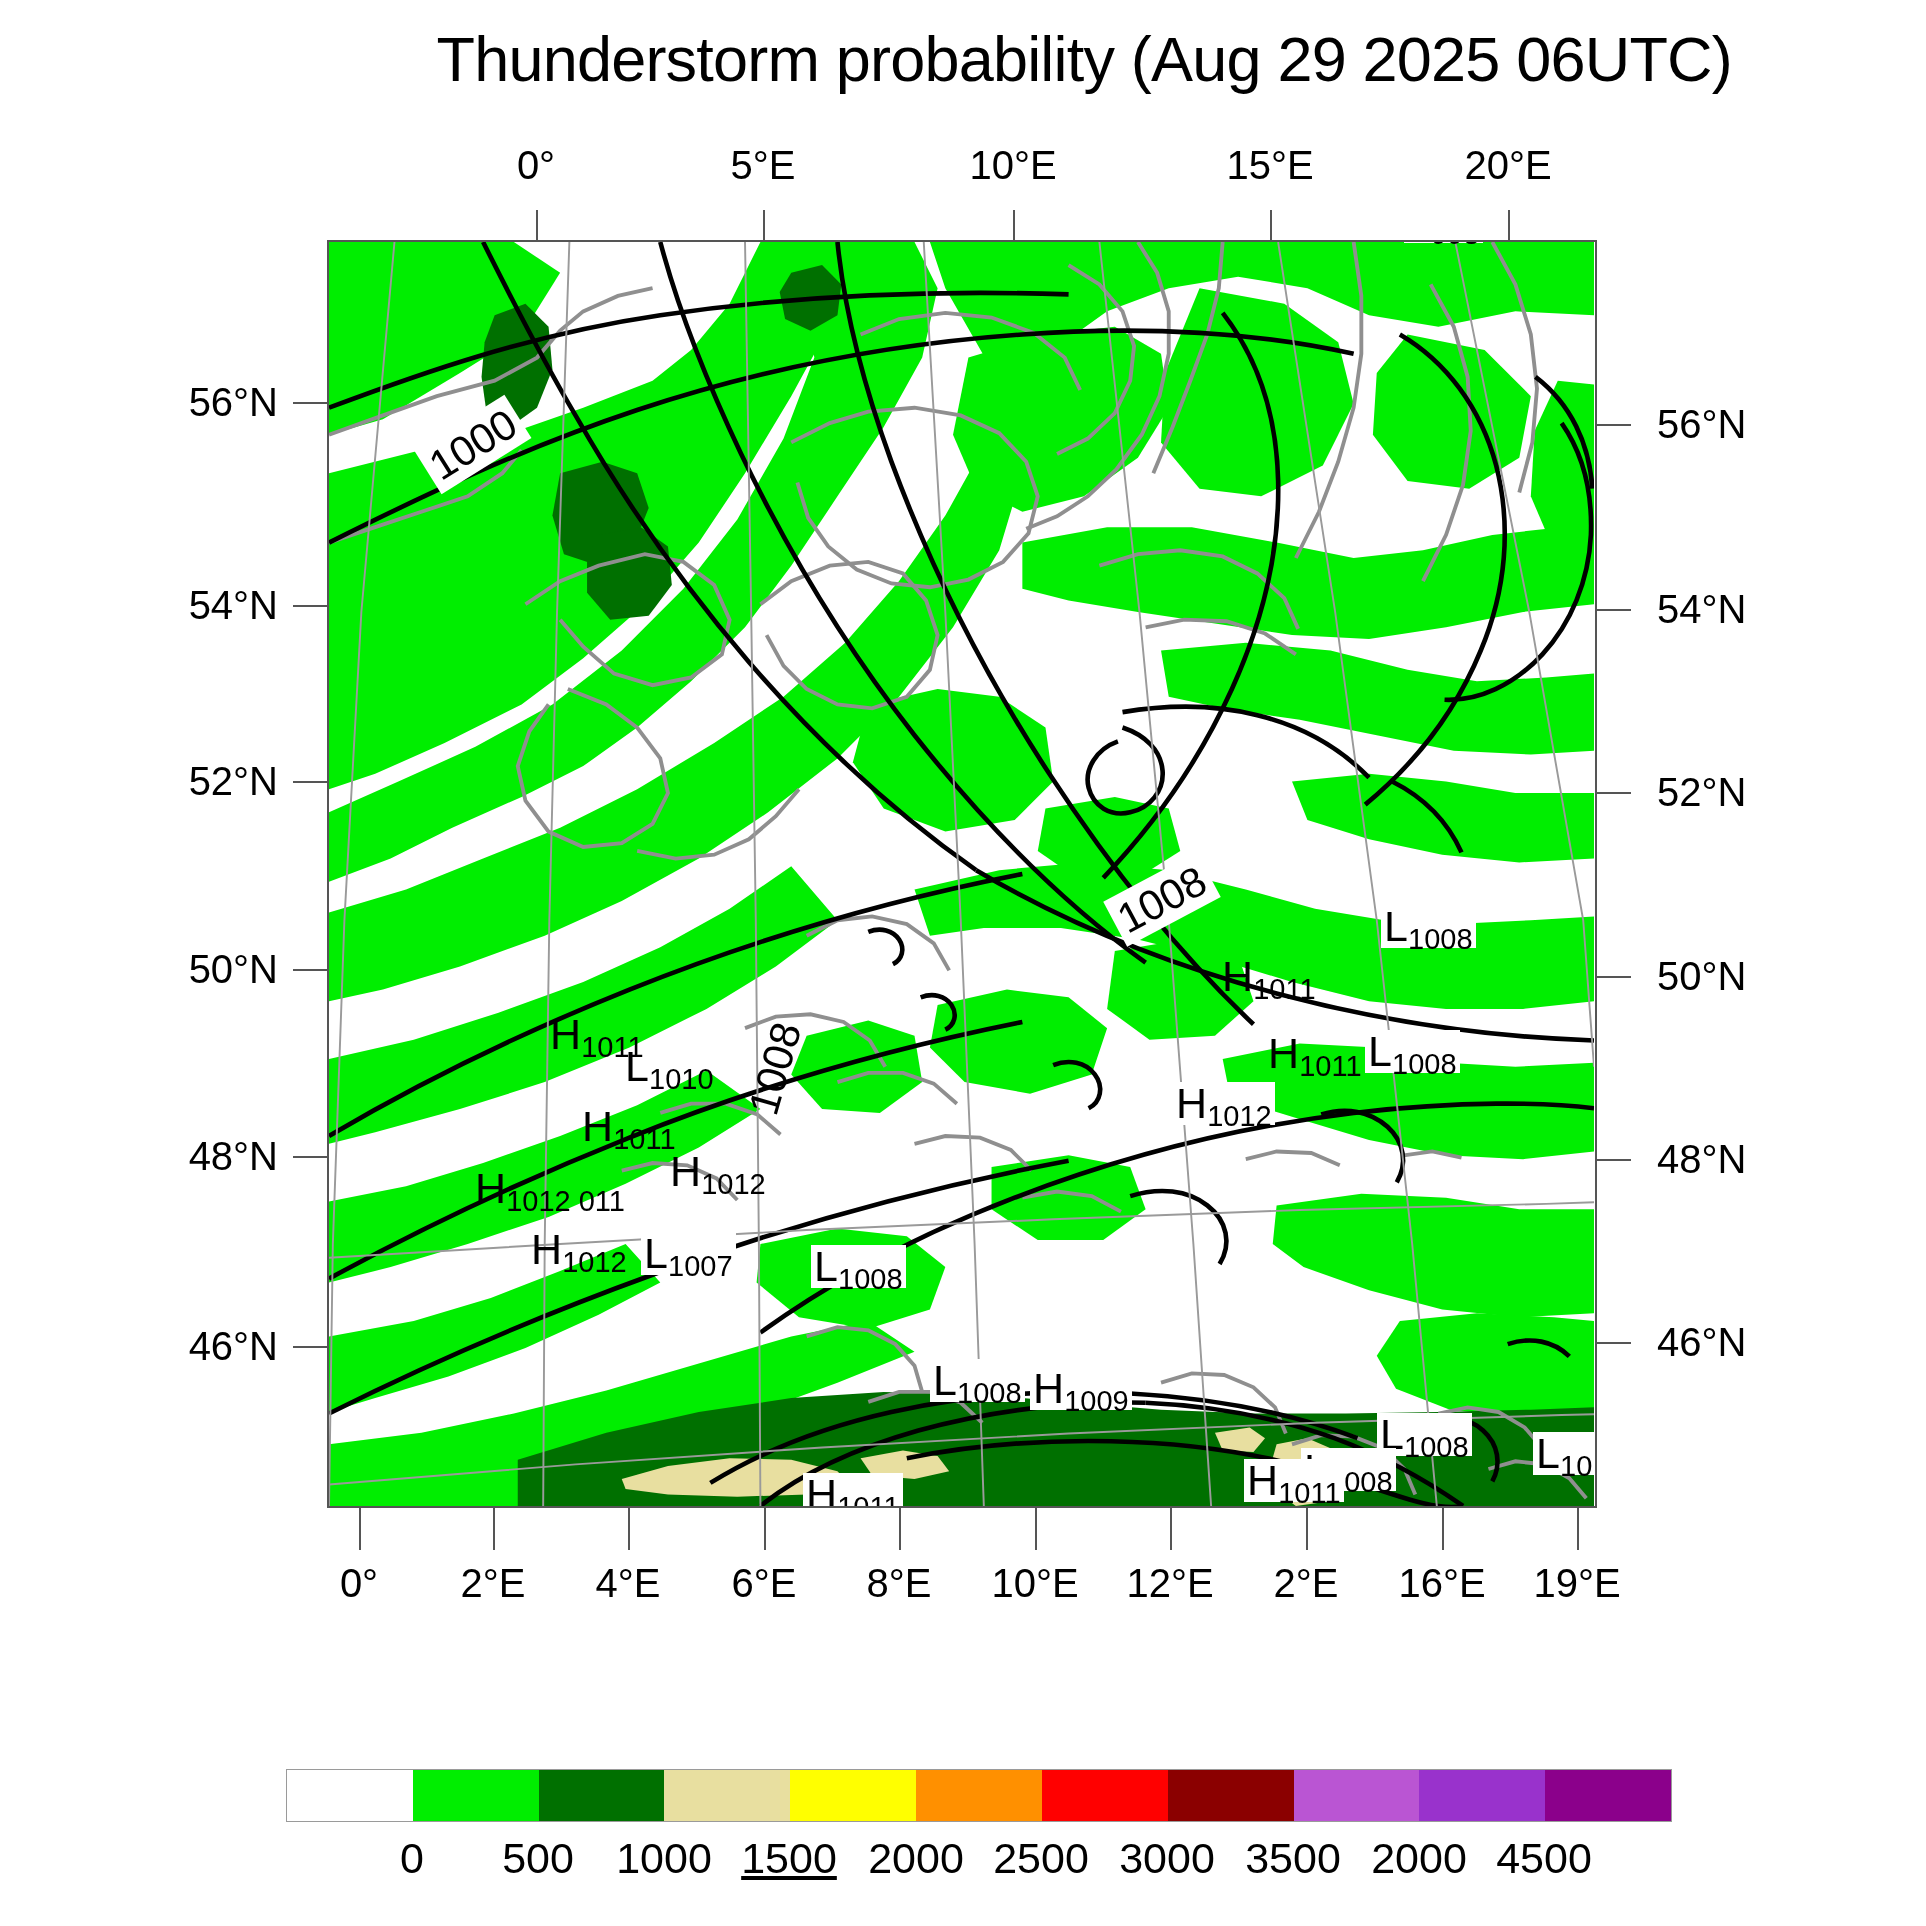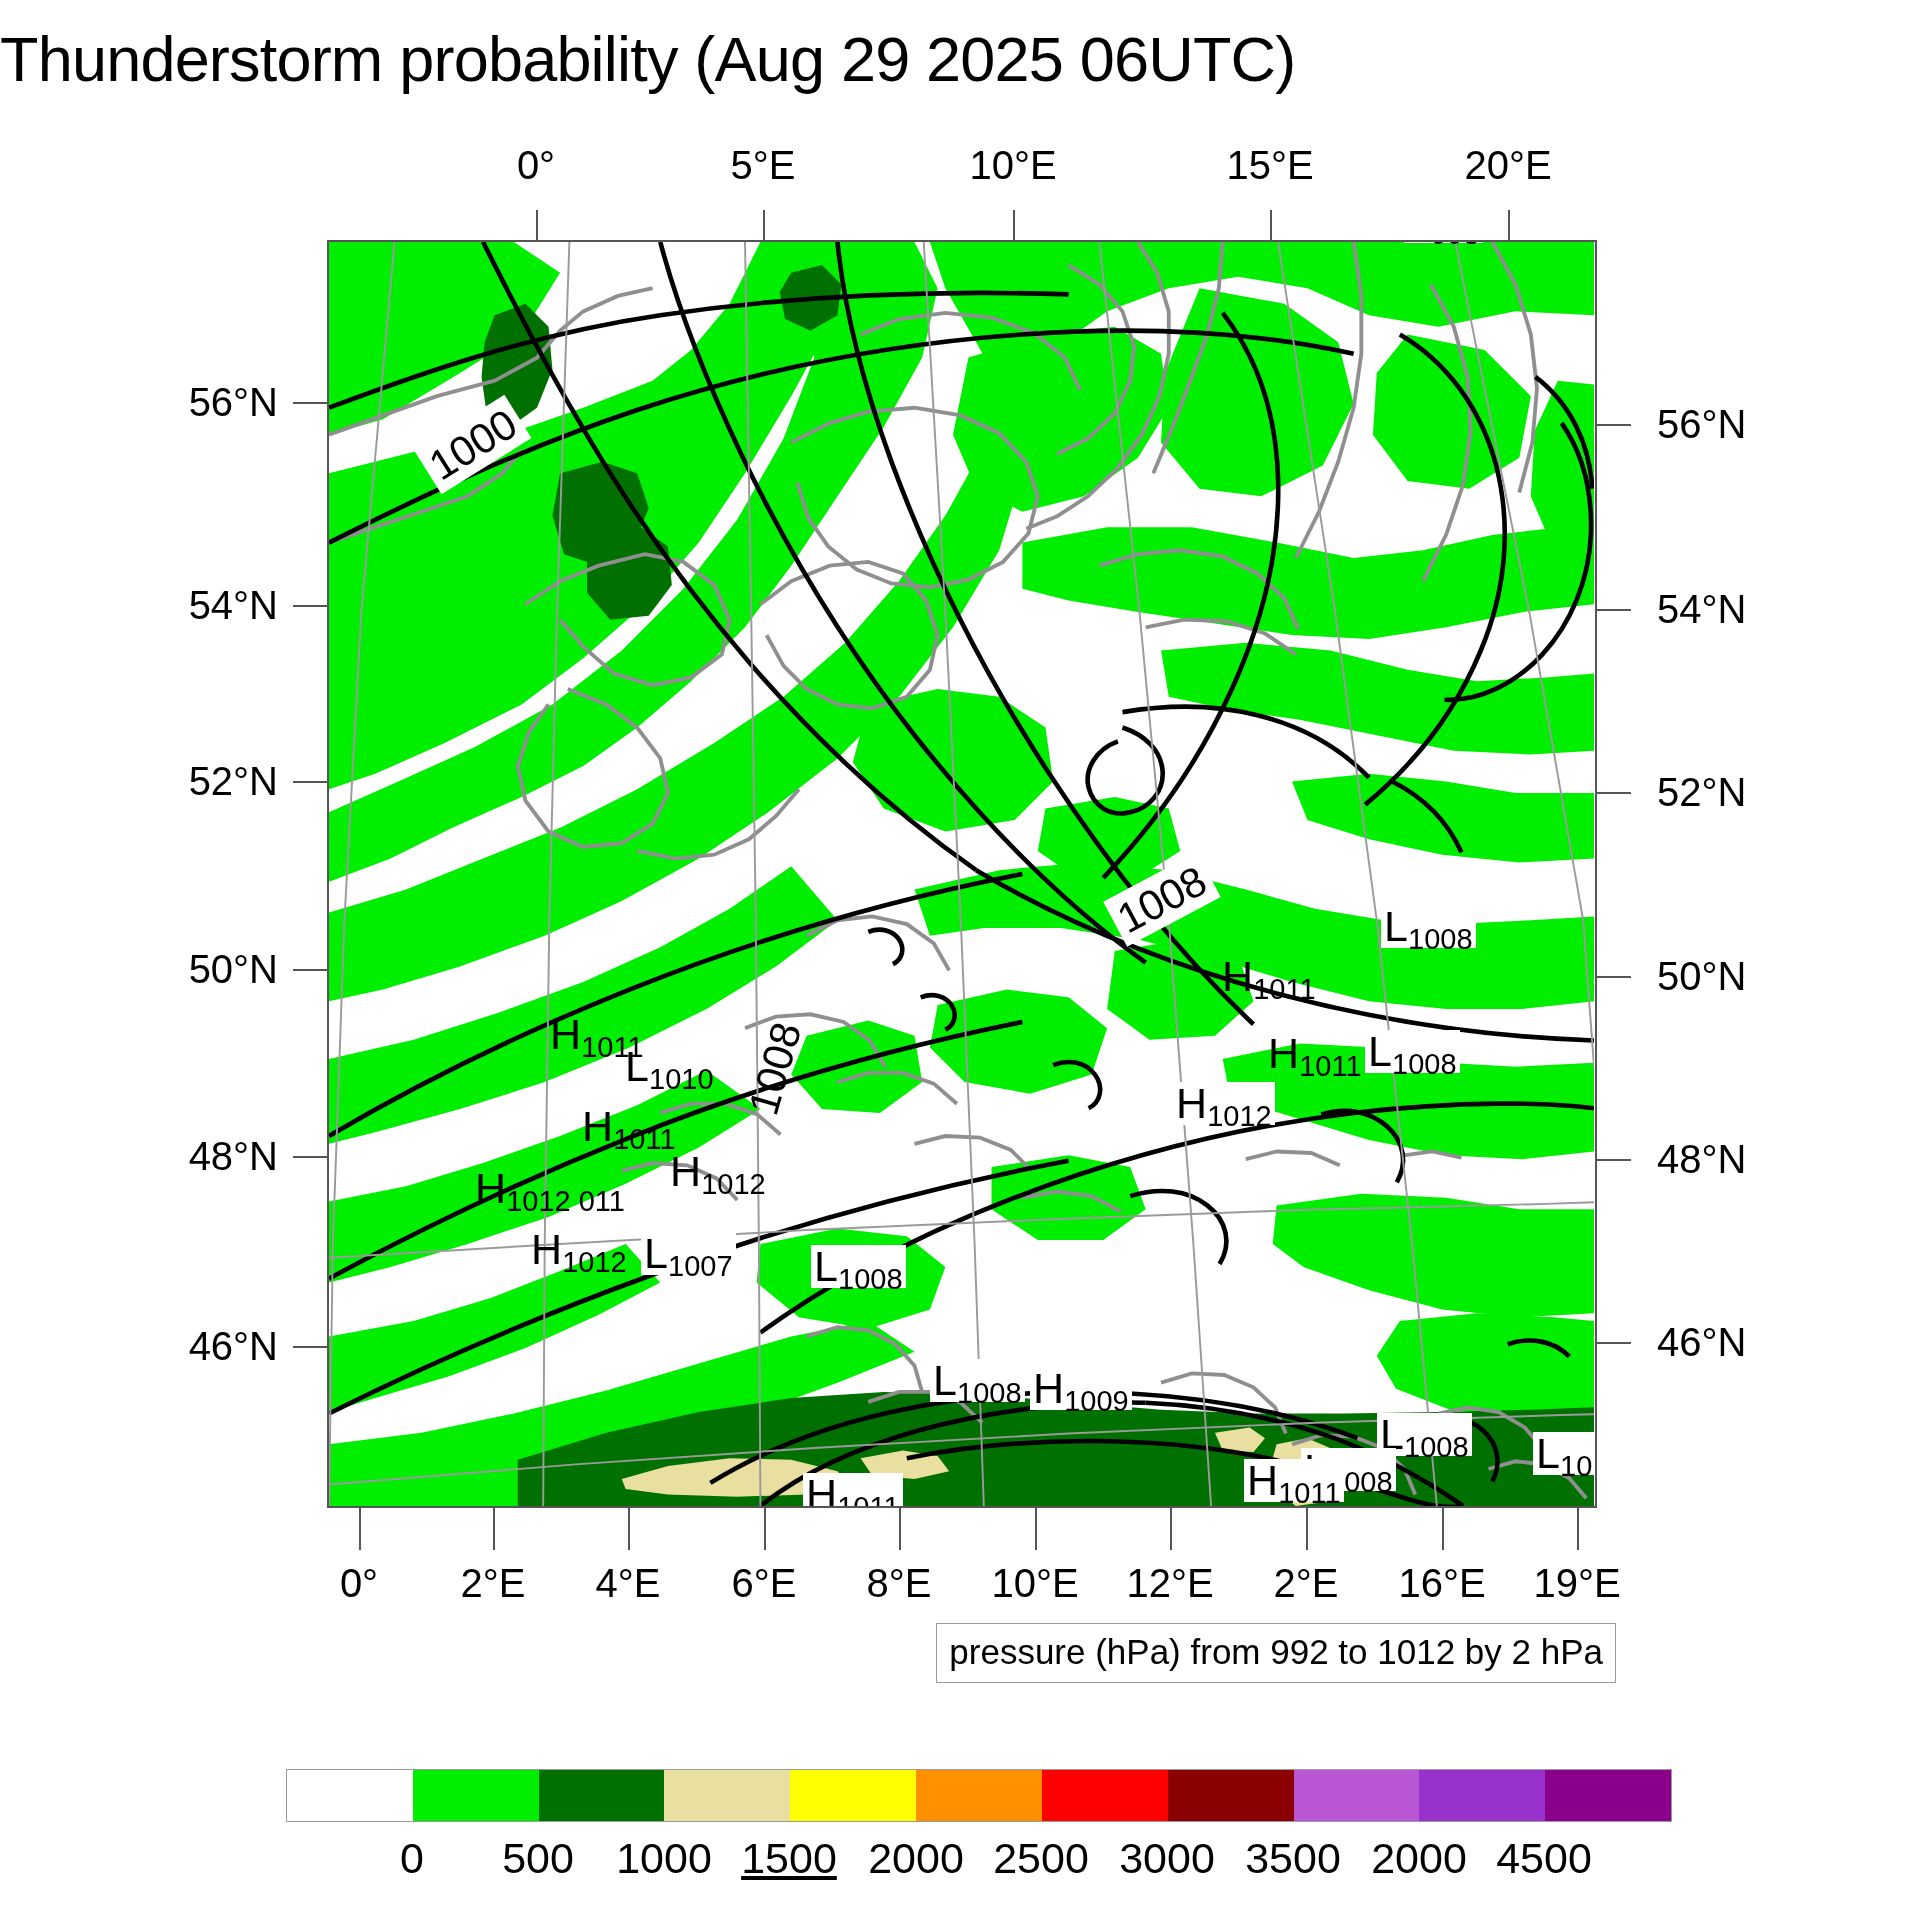--- a/index.html
+++ b/index.html
@@ -1,20 +1,20 @@
 <!DOCTYPE html>
 <html style="font-size:12.3px"><head>
 <meta charset="utf-8">
 <style>
   html,body{margin:0;padding:0;background:#ffffff;}
   body{width:1926px;height:1926px;font-family:"Liberation Sans",sans-serif;color:#000;overflow:hidden;}
   #root{position:relative;width:1926px;height:1926px;}
 
   .title{
-    position:absolute;left:0;top:23px;width:1732px;text-align:left;
+    position:absolute;left:0;top:23px;width:1732px;text-align:right;
     font-size:63px;font-weight:400;letter-spacing:-0.8px;
   }
 
   
   #map-frame{
     position:absolute;left:327px;top:240px;width:1270px;height:1268px;
     border:2.3px solid #555;box-sizing:border-box;background:#ffffff;overflow:hidden;
   }
   #map-clip{position:absolute;inset:0;overflow:hidden;}
   #map-svg{position:absolute;left:0;top:0;width:1265px;height:1264px;}
@@ -363,21 +363,20 @@
   <div class="axlab left" style="left:108px;top:1156px;width:170px;">48°N</div>
   <div class="axlab left" style="left:108px;top:1346px;width:170px;">46°N</div>
 
   <div class="axlab right" style="left:1657px;top:424px;">56°N</div>
   <div class="axlab right" style="left:1657px;top:609px;">54°N</div>
   <div class="axlab right" style="left:1657px;top:792px;">52°N</div>
   <div class="axlab right" style="left:1657px;top:976px;">50°N</div>
   <div class="axlab right" style="left:1657px;top:1159px;">48°N</div>
   <div class="axlab right" style="left:1657px;top:1342px;">46°N</div>
 
-  <div id="press-caption">pressure (hPa) from 992 to 1012 by 2 hPa</div>
 
 
   <div id="cbar">
     <div class="seg" style="background: rgb(255, 255, 255);"></div>
     <div class="seg" style="background: rgb(0, 238, 0);"></div>
     <div class="seg" style="background: rgb(0, 112, 0);"></div>
     <div class="seg" style="background: rgb(232, 223, 160);"></div>
     <div class="seg" style="background: rgb(255, 255, 0);"></div>
     <div class="seg" style="background: rgb(255, 144, 0);"></div>
     <div class="seg" style="background: rgb(255, 0, 0);"></div>

